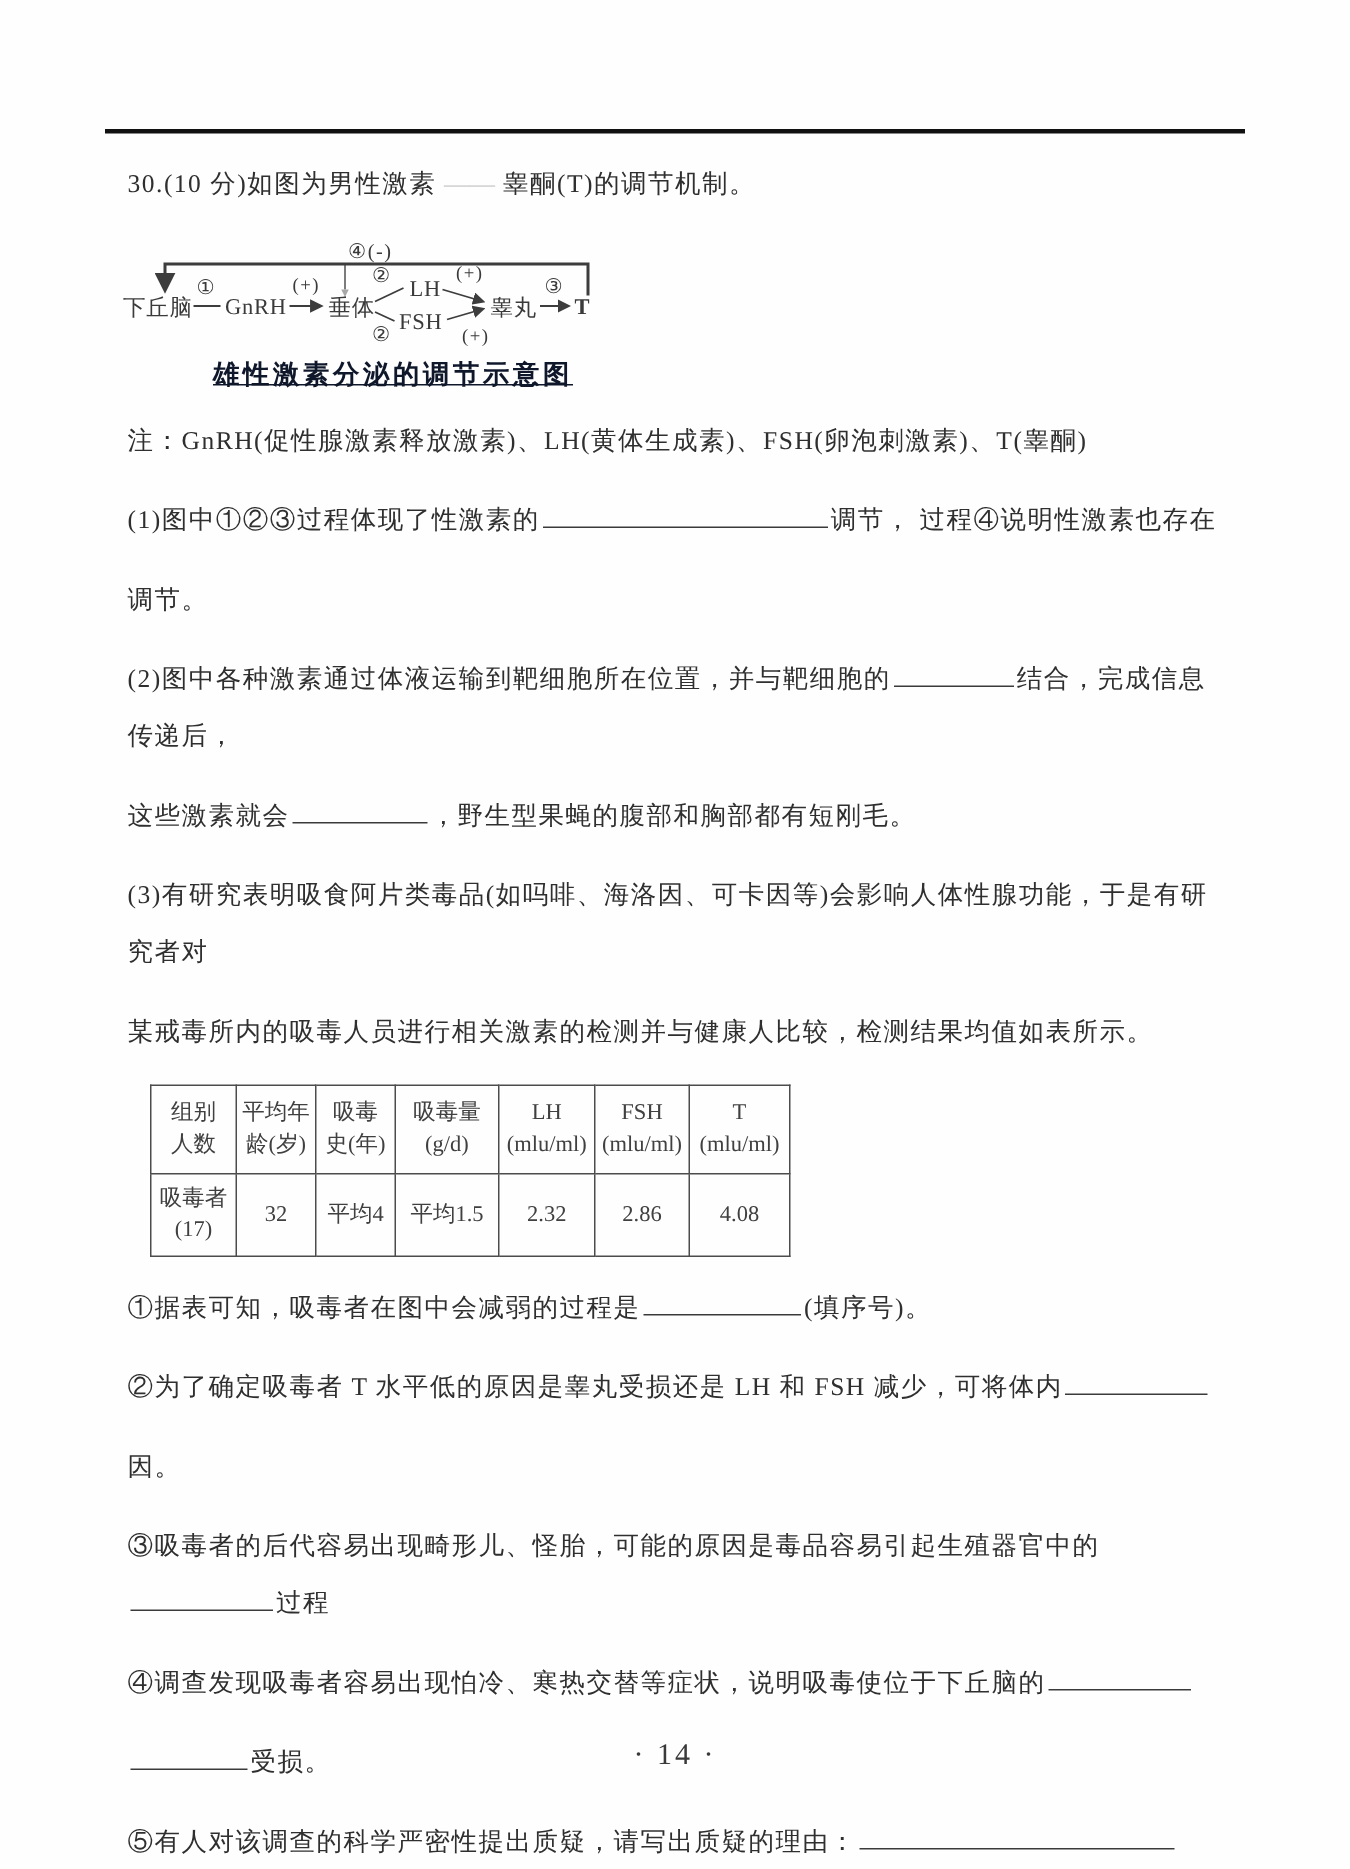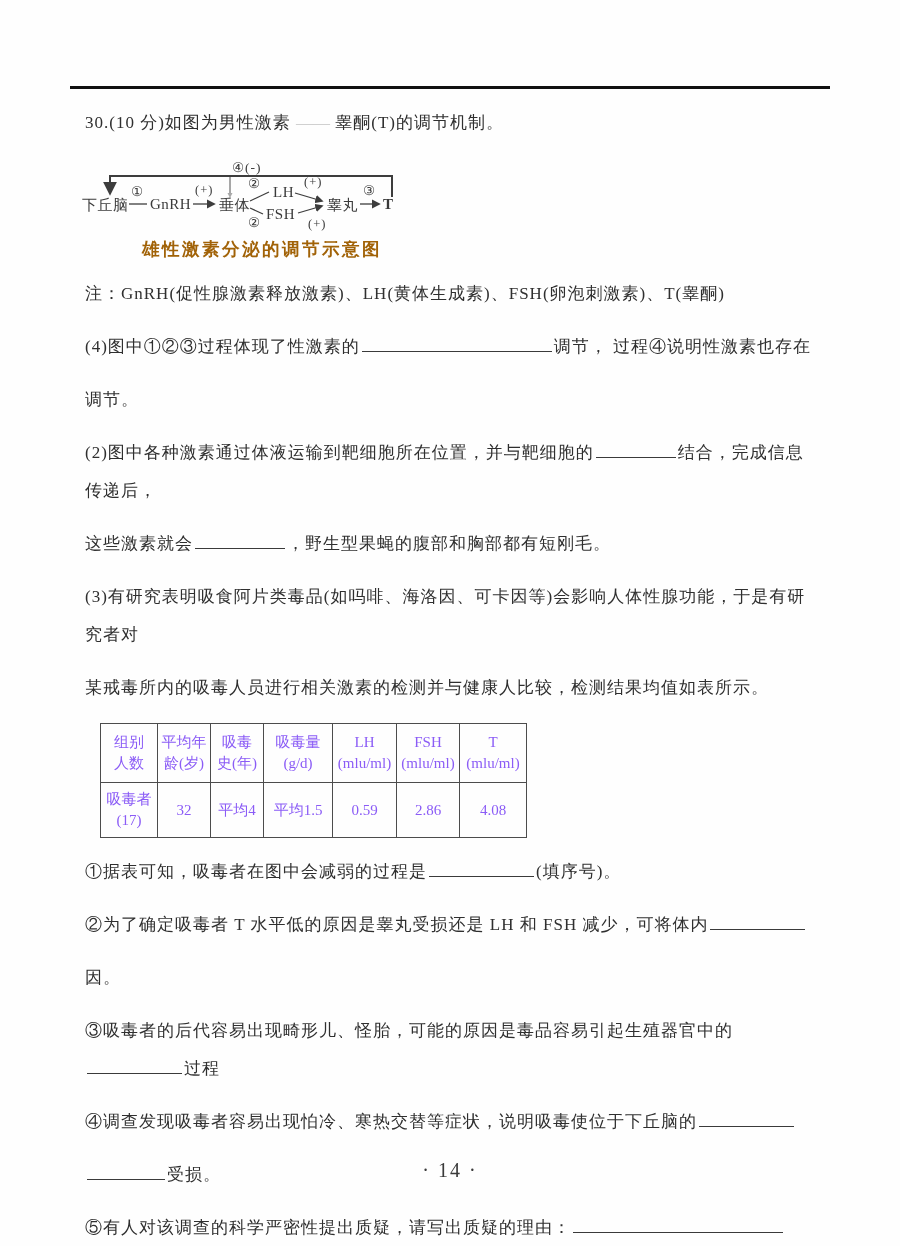--- a/index.html
+++ b/index.html
@@ -38,32 +38,33 @@
   .diagram-wrap{margin:6px 0 2px 10px;width:400px;}
   .diagram-svg text{fill:#3a3a3a;font-family:"Liberation Serif","DejaVu Serif",serif;}
   .diagram-svg .node{font-size:15px;letter-spacing:0.5px;}
   .diagram-svg .circled{font-size:13.5px;}
   .diagram-svg .plus{font-size:12.5px;}
   .diagram-svg .tnode{font-weight:bold;font-size:15px;}
   .diagram-svg line,.diagram-svg polyline{stroke:#3d3d3d;fill:none;}
   .diagram-caption{
     margin:2px 0 0 62px;
     font-weight:bold;
-    color:#a16207;
+    color:#0f172a;
     letter-spacing:2.5px;
     font-size:17.5px;
     line-height:22px;
+    text-decoration:underline;
   }
   .note-line{margin-top:10px;}
 
   
   table.htable{
     border-collapse:collapse;
     margin:16px 0 12px 30px;
-    color:#8b5cf6;
+    color:#404040;
     font-size:15px;
     letter-spacing:0;
     text-align:center;
   }
   table.htable td,table.htable th{
     border:1.6px solid #4c4c4c;
     font-weight:normal;
     white-space:pre-line;
     line-height:21px;
     padding:6px 3px;
@@ -134,21 +135,21 @@
       <text class="circled" x="283" y="38">③</text>
       <line x1="280" y1="47" x2="299" y2="47" stroke-width="1.3" marker-end="url(#ah)"></line>
       <text class="tnode" x="303" y="52">T</text>
     </svg>
     <div class="diagram-caption">雄性激素分泌的调节示意图</div>
   </div>
 
   <p class="line note-line">注：GnRH(促性腺激素释放激素)、LH(黄体生成素)、FSH(卵泡刺激素)、T(睾酮)</p>
 
   <p class="line gap8">
-    <span>(4)图中①②③过程体现了性激素的</span><span class="blank b190"></span><span>调节， 过程④说明性激素也存在</span>
+    <span>(1)图中①②③过程体现了性激素的</span><span class="blank b190"></span><span>调节， 过程④说明性激素也存在</span>
   </p>
   <p class="line">调节。</p>
 
   <p class="line">
     <span>(2)图中各种激素通过体液运输到靶细胞所在位置，并与靶细胞的</span><span class="blank b80"></span><span>结合，完成信息传递后，</span>
   </p>
   <p class="line">
     <span>这些激素就会</span><span class="blank b90"></span><span>，野生型果蝇的腹部和胸部都有短刚毛。</span>
   </p>
 
@@ -174,21 +175,21 @@
 (mlu/ml)</td>
       </tr>
     </thead>
     <tbody>
       <tr>
         <td>吸毒者
 (17)</td>
         <td>32</td>
         <td>平均4</td>
         <td>平均1.5</td>
-        <td>0.59</td>
+        <td>2.32</td>
         <td>2.86</td>
         <td>4.08</td>
       </tr>
     </tbody>
   </table>
 
   <p class="line">
     <span>①据表可知，吸毒者在图中会减弱的过程是</span><span class="blank b105"></span><span>(填序号)。</span>
   </p>
 

